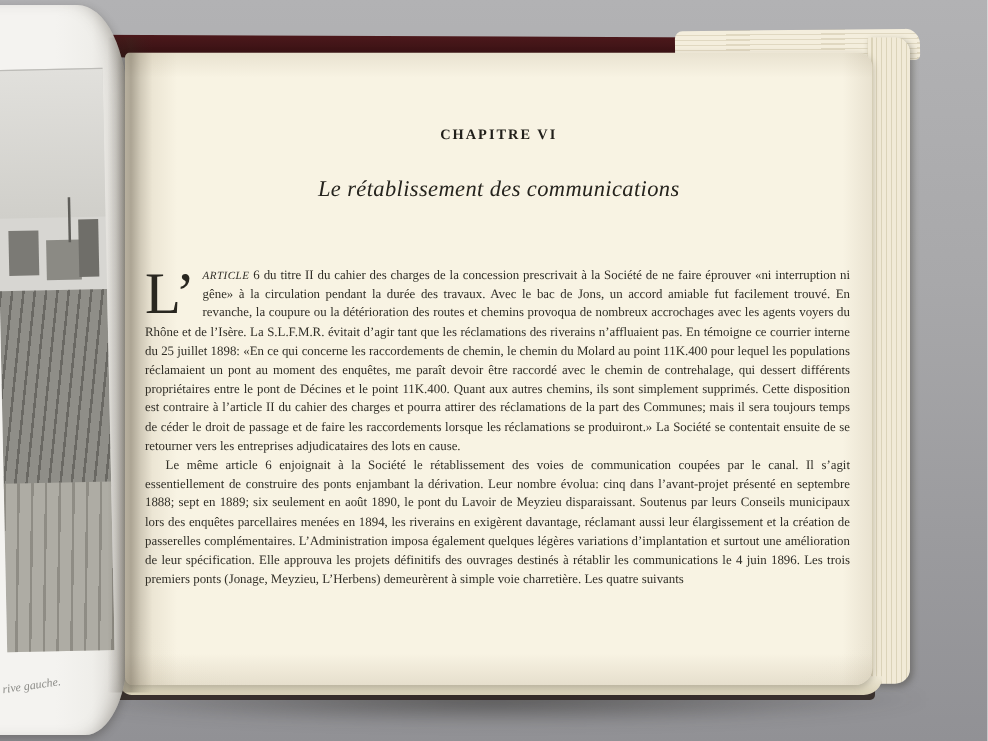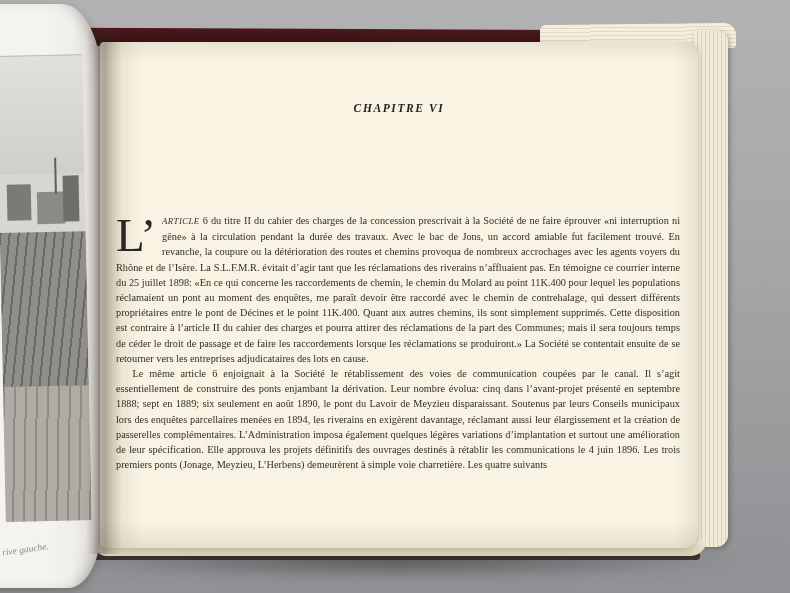--- a/index.html
+++ b/index.html
@@ -48,21 +48,21 @@
   #gutter{position:absolute;left:86px;top:30px;width:36px;height:524px;z-index:7;
     background:linear-gradient(90deg,rgba(50,42,30,0) 0%,rgba(50,42,30,.30) 52%,rgba(50,42,30,.12) 74%,rgba(50,42,30,0) 100%);}
   #right-page{position:absolute;left:100px;top:42px;width:598px;height:506px;z-index:6;overflow:hidden;
     background:
       linear-gradient(90deg,rgba(120,102,70,.20),rgba(120,102,70,0) 7%),
       linear-gradient(270deg,rgba(120,102,70,.12),rgba(120,102,70,0) 4%),
       linear-gradient(180deg,rgba(120,102,70,.12),rgba(120,102,70,0) 4%,rgba(120,102,70,0) 95%,rgba(120,102,70,.14)),
       radial-gradient(120% 110% at 52% 45%,var(--right-page,#f8f3e3) 58%,#f1ebd8 100%);
     border-radius:4px 12px 14px 6px;box-shadow:0 2px 6px rgba(40,35,25,.25);}
   #chapter-heading{position:absolute;top:60px;left:0;right:0;text-align:center;
-    font-size:11.5px;font-weight:bold;letter-spacing:1.6px;color:#211f1a;font-style:italic;}
+    font-size:11.5px;font-weight:bold;letter-spacing:1.6px;color:#211f1a;}
   #chapter-title{position:absolute;top:99px;left:0;right:0;text-align:center;
     font-style:italic;font-size:18px;color:#26241e;letter-spacing:.3px;}
   #body-text{position:absolute;top:171px;left:16px;width:564px;
     font-size:10.3px;line-height:15.2px;text-align:justify;color:#302e27;}
   #body-text p{margin:0;}
   .dropcap{float:left;font-size:47px;line-height:38px;padding:3px 6px 0 0;color:#292720;}
   .lead-caps{font-size:8.8px;letter-spacing:.4px;font-style:italic;}
   .para2{text-indent:1.6em;}
 </style>
 </head>
@@ -86,19 +86,20 @@
     <div class="ph-pole" data-name="photo-pole-shape"></div>
   </div>
   <div class="ph-slope" data-name="photo-embankment-slope"></div>
   <div class="ph-terrace" data-name="photo-terraces"></div>
 </div>
 
 <div id="photo-caption" data-name="photo-caption">nt rive gauche.</div>
 
 <div id="right-page" data-name="right-page">
   <div id="chapter-heading" data-name="chapter-heading">CHAPITRE VI</div>
+  <div id="chapter-title" data-name="chapter-title">Le rétablissement des communications</div>
   <div id="body-text" data-name="body-text">
     <p data-name="paragraph-1"><span class="dropcap" data-name="dropcap">L’</span><span class="lead-caps" data-name="lead-word">ARTICLE</span><span data-name="paragraph-1-text"> 6 du titre II du cahier des charges de la concession prescrivait à la Société de ne faire éprouver «ni interruption ni gêne» à la circulation pendant la durée des travaux. Avec le bac de Jons, un accord amiable fut facilement trouvé. En revanche, la coupure ou la détérioration des routes et chemins provoqua de nombreux accrochages avec les agents voyers du Rhône et de l’Isère. La S.L.F.M.R. évitait d’agir tant que les réclamations des riverains n’affluaient pas. En témoigne ce courrier interne du 25 juillet 1898: «En ce qui concerne les raccordements de chemin, le chemin du Molard au point 11K.400 pour lequel les populations réclamaient un pont au moment des enquêtes, me paraît devoir être raccordé avec le chemin de contrehalage, qui dessert différents propriétaires entre le pont de Décines et le point 11K.400. Quant aux autres chemins, ils sont simplement supprimés. Cette disposition est contraire à l’article II du cahier des charges et pourra attirer des réclamations de la part des Communes; mais il sera toujours temps de céder le droit de passage et de faire les raccordements lorsque les réclamations se produiront.» La Société se contentait ensuite de se retourner vers les entreprises adjudicataires des lots en cause.</span></p>
     <p class="para2" data-name="paragraph-2">Le même article 6 enjoignait à la Société le rétablissement des voies de communication coupées par le canal. Il s’agit essentiellement de construire des ponts enjambant la dérivation. Leur nombre évolua: cinq dans l’avant-projet présenté en septembre 1888; sept en 1889; six seulement en août 1890, le pont du Lavoir de Meyzieu disparaissant. Soutenus par leurs Conseils municipaux lors des enquêtes parcellaires menées en 1894, les riverains en exigèrent davantage, réclamant aussi leur élargissement et la création de passerelles complémentaires. L’Administration imposa également quelques légères variations d’implantation et surtout une amélioration de leur spécification. Elle approuva les projets définitifs des ouvrages destinés à rétablir les communications le 4 juin 1896. Les trois premiers ponts (Jonage, Meyzieu, L’Herbens) demeurèrent à simple voie charretière. Les quatre suivants</p>
   </div>
 </div>
 
 <div id="gutter" data-name="gutter-shadow"></div>
 
 </body></html>

